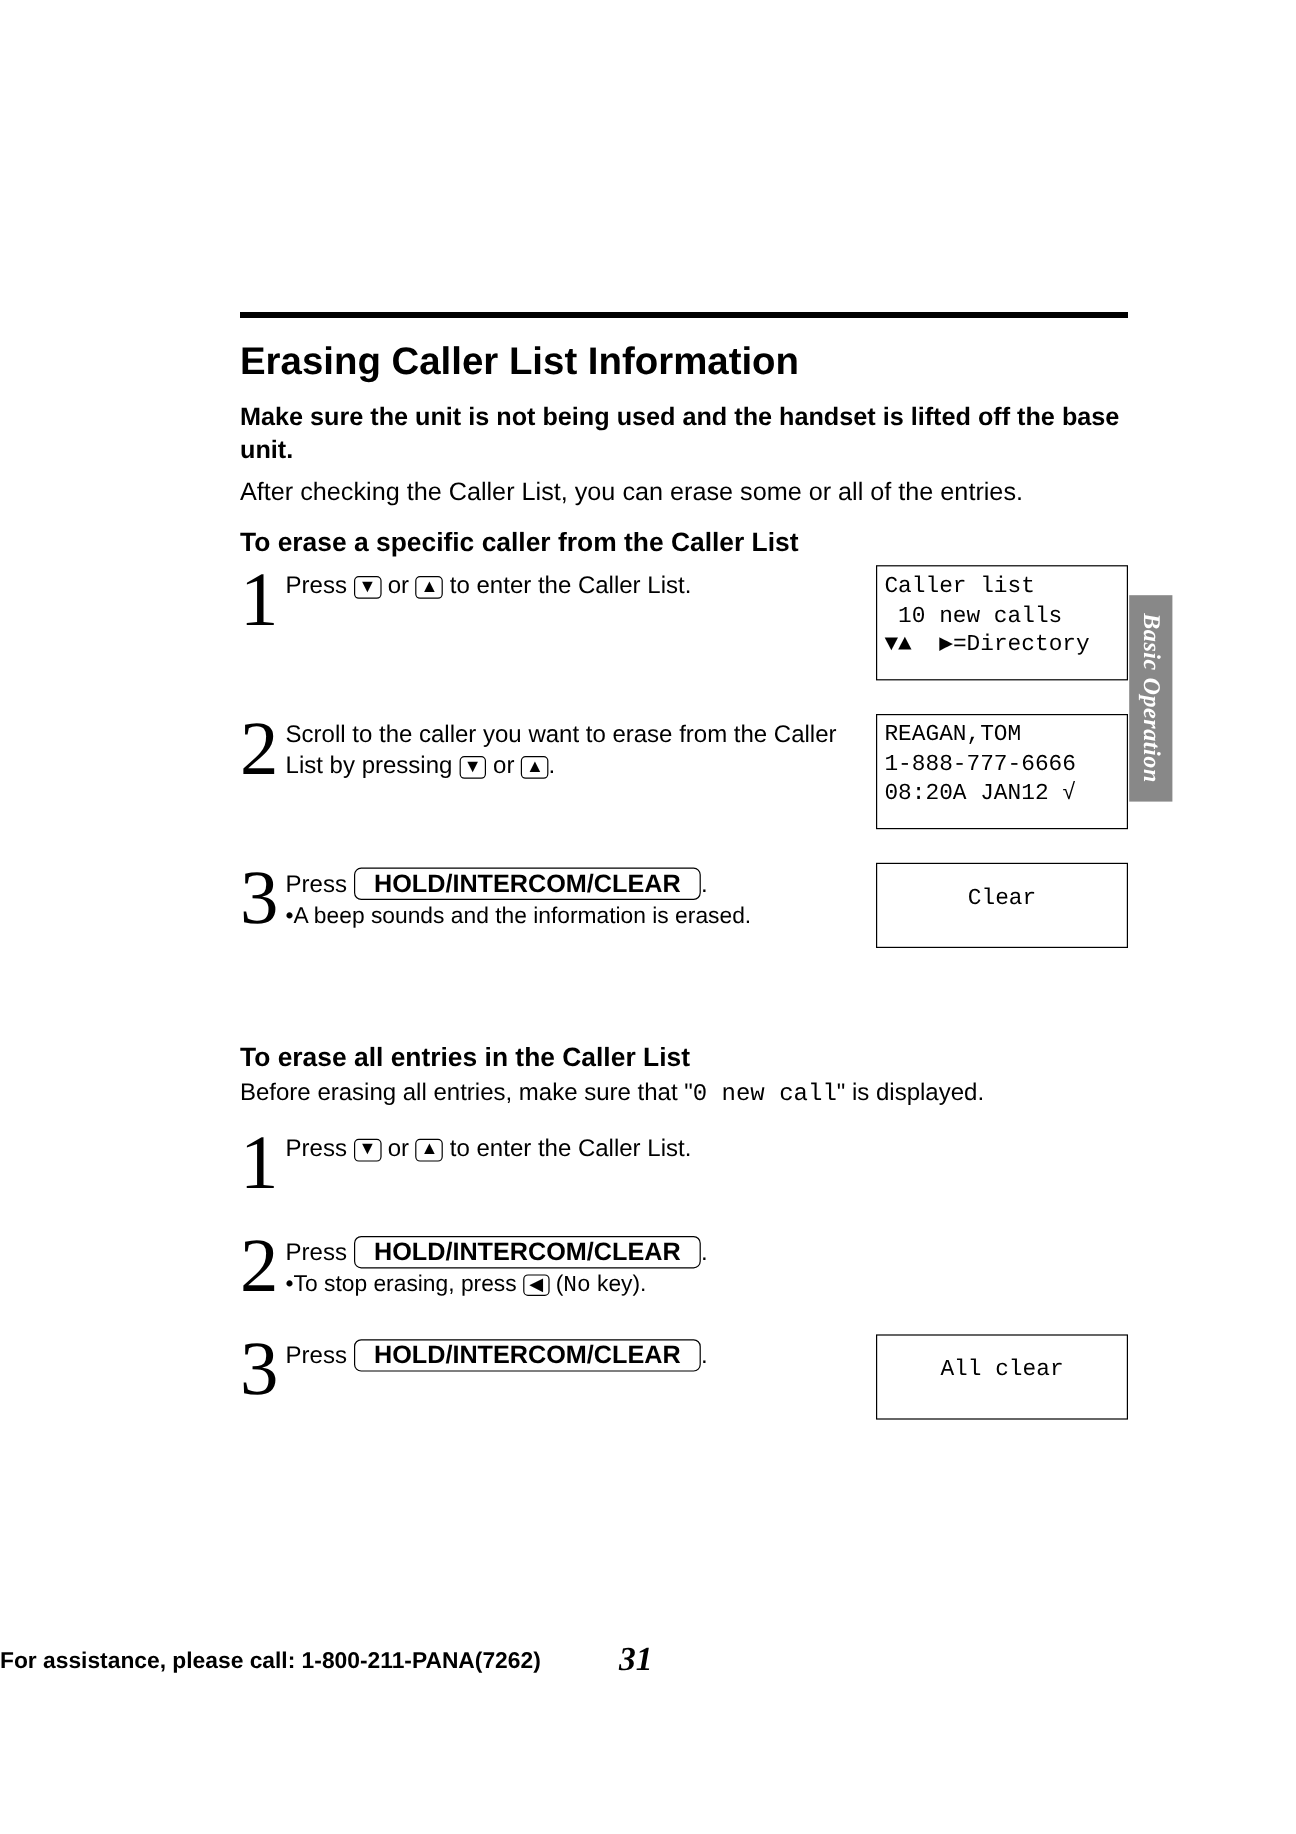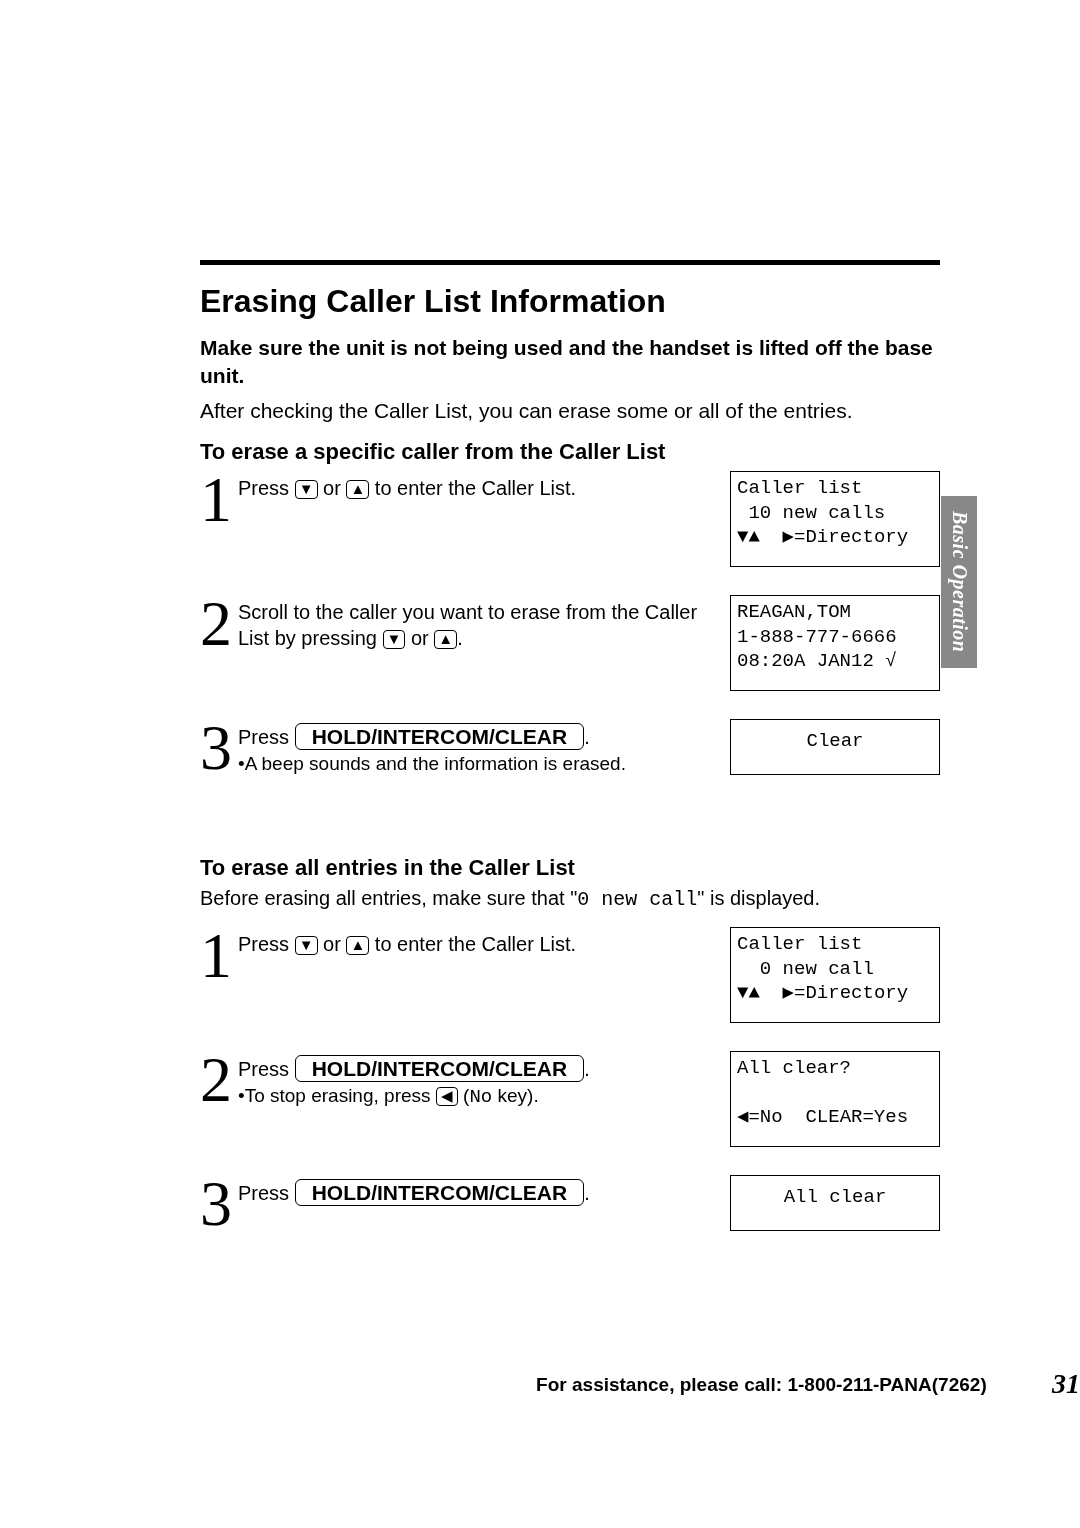--- a/index.html
+++ b/index.html
@@ -76,21 +76,21 @@
     padding: 4px 6px 16px 6px;
     white-space: pre;
     min-height: 46px;
     box-sizing: border-box;
   }
   .lcd.center {
     display: flex;
     align-items: center;
     justify-content: center;
     text-align: center;
-    height: 56px;
+    height: 71px;
   }
   .keycap {
     display: inline-block;
     border: 1.5px solid #000;
     border-radius: 4px;
     padding: 0 3px;
     font-size: 15px;
     line-height: 1.1;
     vertical-align: 1px;
     min-width: 14px;
@@ -125,21 +125,21 @@
     display: flex;
     align-items: center;
     justify-content: center;
     writing-mode: vertical-rl;
   }
   .footer {
     position: absolute;
     left: 0;
     right: 0;
     bottom: 128px;
-    text-align: right;
+    text-align: left;
     font-size: 19px;
   }
   .footer-line {
     font-weight: bold;
   }
   .footer-page {
     font-family: "Times New Roman", Times, serif;
     font-style: italic;
     font-weight: bold;
     font-size: 28px;
@@ -203,34 +203,28 @@
   <h2>To erase all entries in the Caller List</h2>
   <div class="before-erase">
     <span>Before erasing all entries, make sure that "</span><span class="mono-inline">0 new call</span><span>" is displayed.</span>
   </div>
 
   <div class="step-row">
     <div class="step-num">1</div>
     <div class="step-body">
       <span>Press </span><span class="keycap">▼</span><span> or </span><span class="keycap">▲</span><span> to enter the Caller List.</span>
     </div>
-    <div class="lcd"><span>Caller list</span>
-<span>  0 new call</span>
-<span><span>▼▲  </span><span>▶</span><span>=Directory</span></span></div>
   </div>
 
   <div class="step-row">
     <div class="step-num">2</div>
     <div class="step-body">
       <span>Press </span><span class="keycap-wide">HOLD/INTERCOM/CLEAR</span><span>.</span>
       <span class="sub bullet"><span>•To stop erasing, press </span><span class="keycap">◀</span><span> (</span><span class="mono-inline">No</span><span> key).</span></span>
     </div>
-    <div class="lcd"><span>All clear?</span>
-<span></span>
-<span>◀=No  CLEAR=Yes</span></div>
   </div>
 
   <div class="step-row">
     <div class="step-num">3</div>
     <div class="step-body">
       <span>Press </span><span class="keycap-wide">HOLD/INTERCOM/CLEAR</span><span>.</span>
     </div>
     <div class="lcd center"><span>All clear</span></div>
   </div>
 

